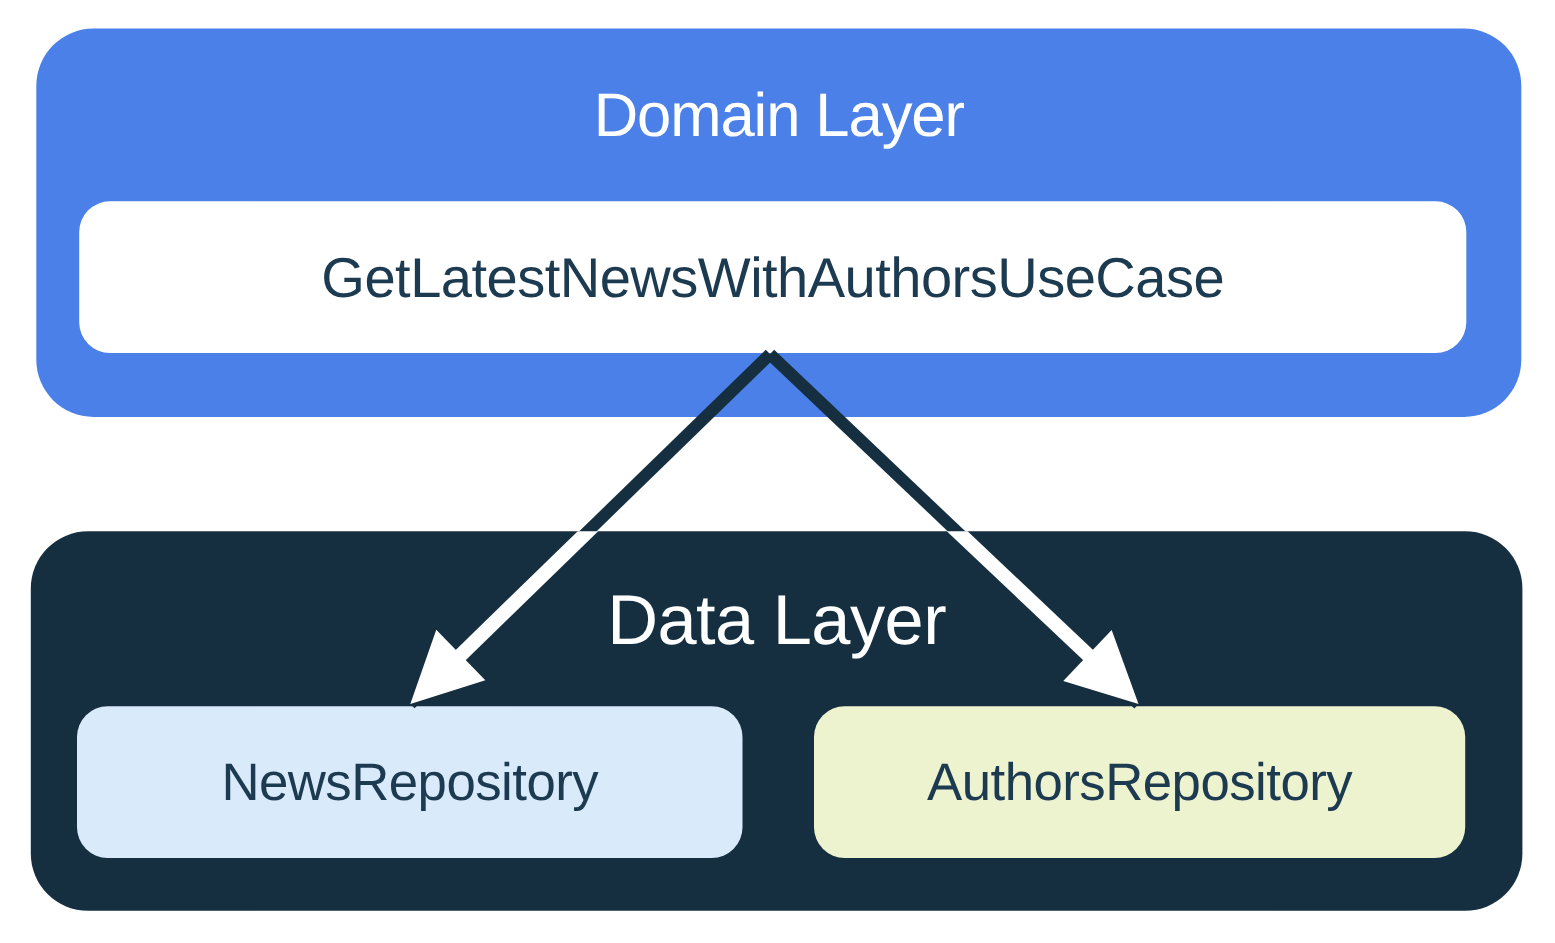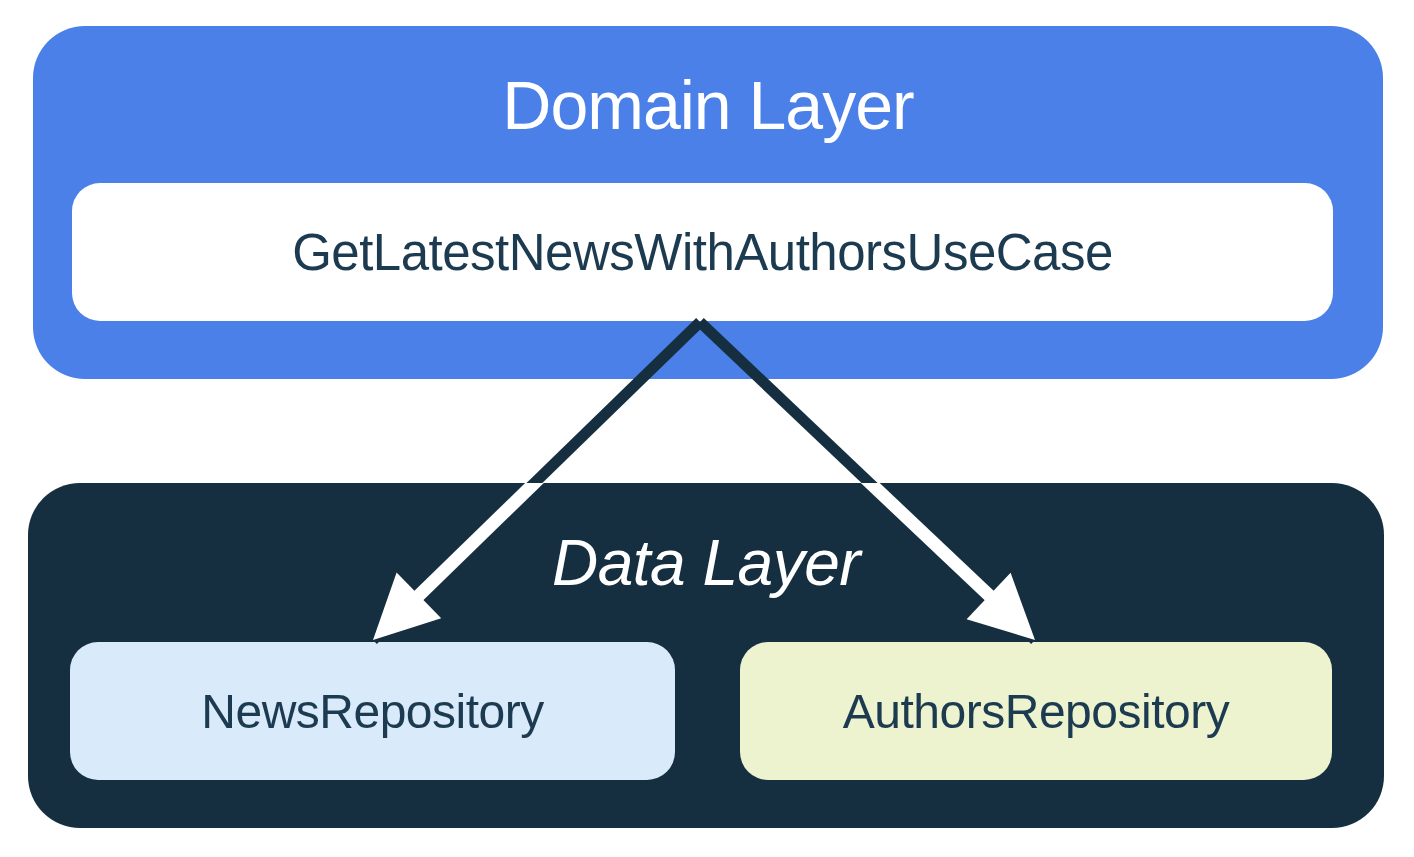--- a/index.html
+++ b/index.html
@@ -27,21 +27,21 @@
     border-radius: 52px;
   }
   .domain-title {
     position: absolute;
     left: 0; right: 0; top: 0;
     height: 157px;
     display: flex;
     align-items: center;
     justify-content: center;
     color: #ffffff;
-    font-size: 68px;
+    font-size: 56px;
     letter-spacing: -1px;
     font-weight: 400;
   }
   .use-case-box {
     position: absolute;
     left: 39px;
     top: 157px;
     width: 1261px;
     height: 138px;
     background: #ffffff;
@@ -70,21 +70,20 @@
     height: 159px;
     padding-top: 0;
     box-sizing: border-box;
     display: flex;
     align-items: center;
     justify-content: center;
     color: #ffffff;
     font-size: 64px;
     letter-spacing: -0.5px;
     font-weight: 400;
-    font-style: italic;
   }
   .repo-box {
     position: absolute;
     top: 159px;
     height: 138px;
     border-radius: 28px;
     display: flex;
     align-items: center;
     justify-content: center;
     color: #1c3a50;

